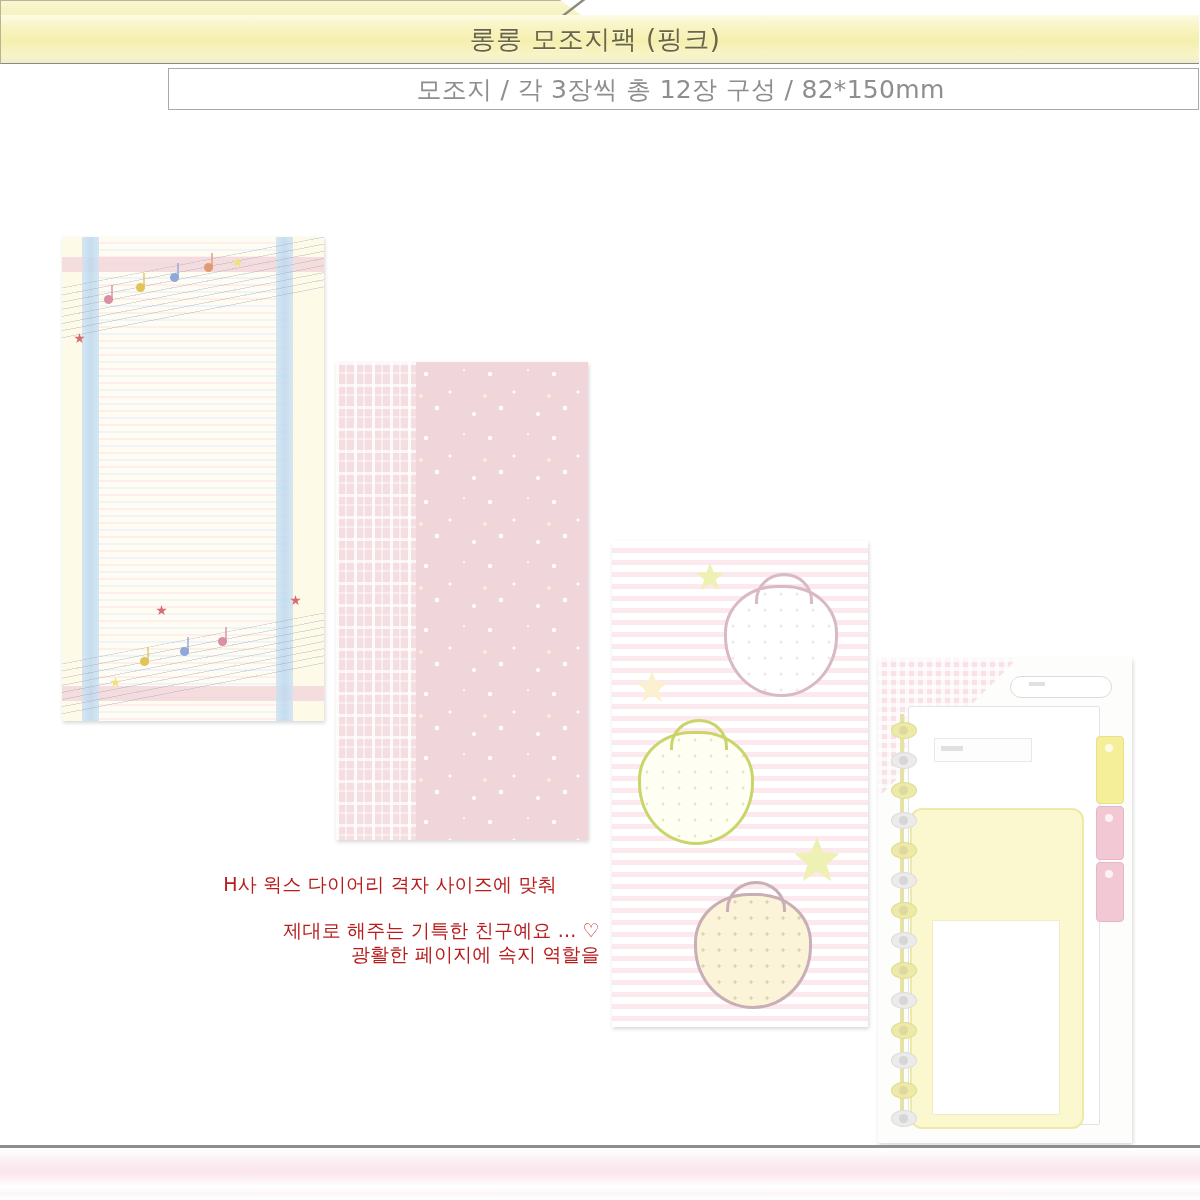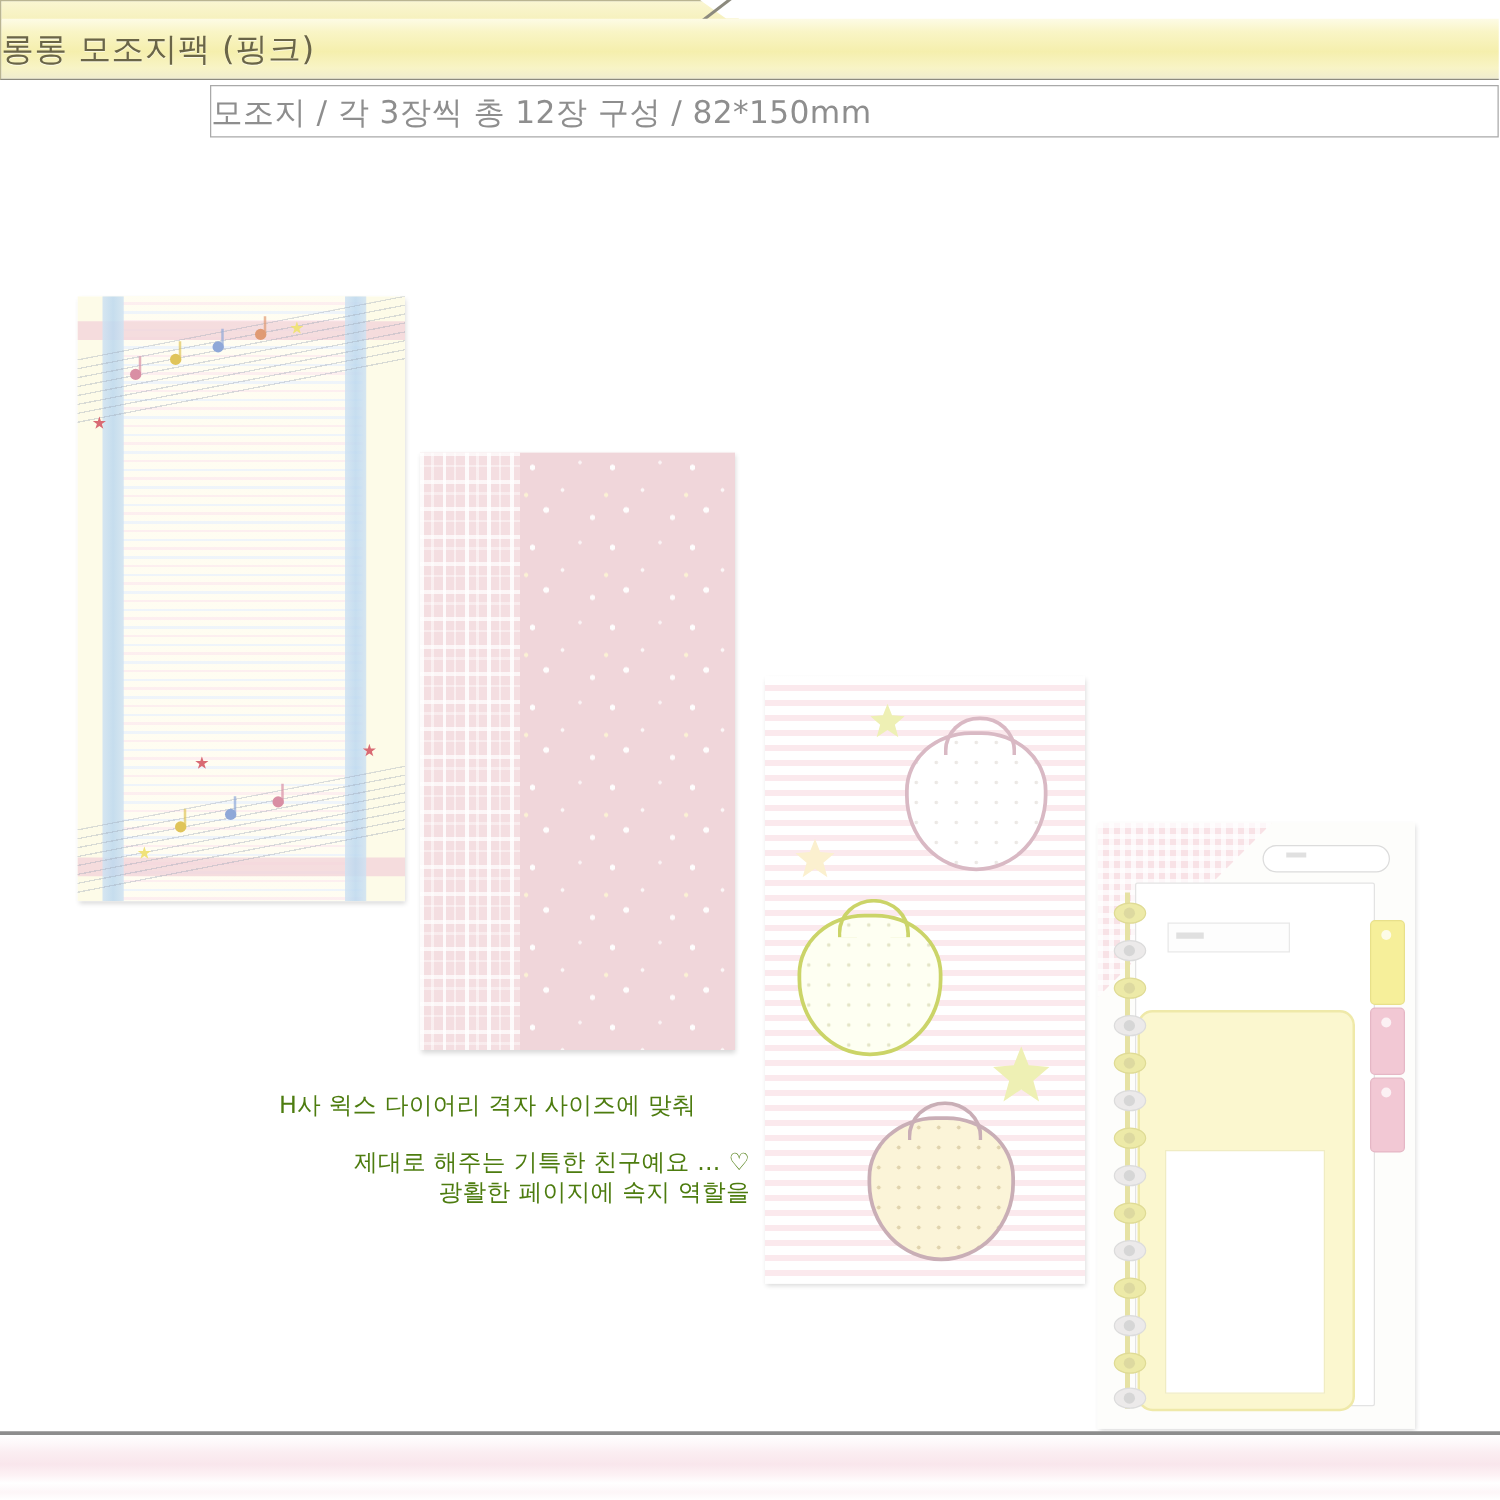--- a/index.html
+++ b/index.html
@@ -56,21 +56,21 @@
     left: 0; top: 15px;
     width: 1199px;
     height: 49px;
     background: linear-gradient(to bottom,
         #fdfbe6 0%, #f9f5c6 22%, #f5efad 55%, #f8f4c6 82%, #efeccf 100%);
     border-left: 1px solid #b9b492;
     border-bottom: 1px solid #8c8a7e;
     box-sizing: border-box;
     display: flex;
     align-items: center;
-    justify-content: flex-start;
+    justify-content: center;
   }
   .title-band-text {
     font-size: 26px;
     color: #6a6547;
     letter-spacing: 0.5px;
     padding-right: 10px;
     white-space: nowrap;
     text-shadow: 0 1px 0 rgba(255,255,255,0.6);
   }
 
@@ -103,21 +103,21 @@
   .sub-field {
     position: absolute;
     left: 168px; top: 0;
     width: 1031px;
     height: 42px;
     box-sizing: border-box;
     background: #ffffff;
     border: 1px solid #a9a9a9;
     display: flex;
     align-items: center;
-    justify-content: flex-start;
+    justify-content: center;
   }
   .sub-field-text {
     font-size: 25px;
     color: #8e8e8e;
     white-space: nowrap;
     padding-right: 6px;
     letter-spacing: 0.3px;
   }
 
   
@@ -352,21 +352,21 @@
     width: 8px; height: 8px; border-radius: 50%;
     background: rgba(255,255,255,0.75);
   }
 
   
   .caption {
     position: absolute;
     left: 180px; top: 752px;
     width: 420px;
     text-align: right;
-    color: #4d7c0f;
+    color: #b91c1c;
     font-size: 19px;
     line-height: 24px;
     letter-spacing: 0.2px;
   }
   .caption .blk { margin: 0; }
   .caption .gap { height: 22px; }
   .caption .line1 { text-align: center; }
 
   
   .footer {

